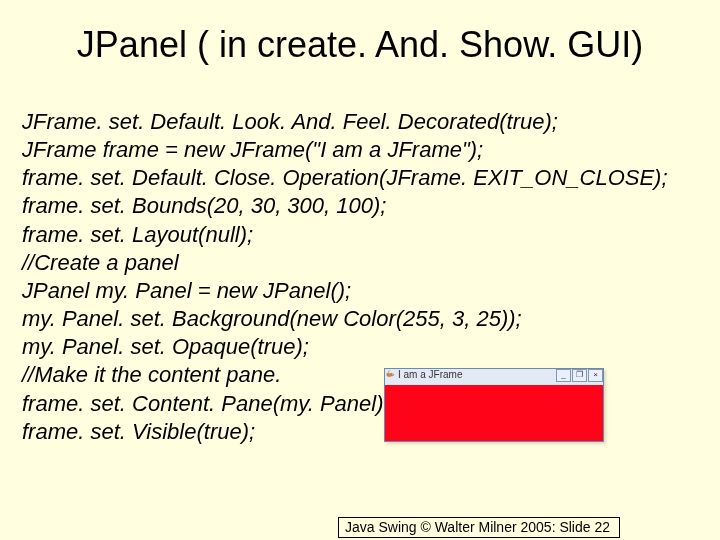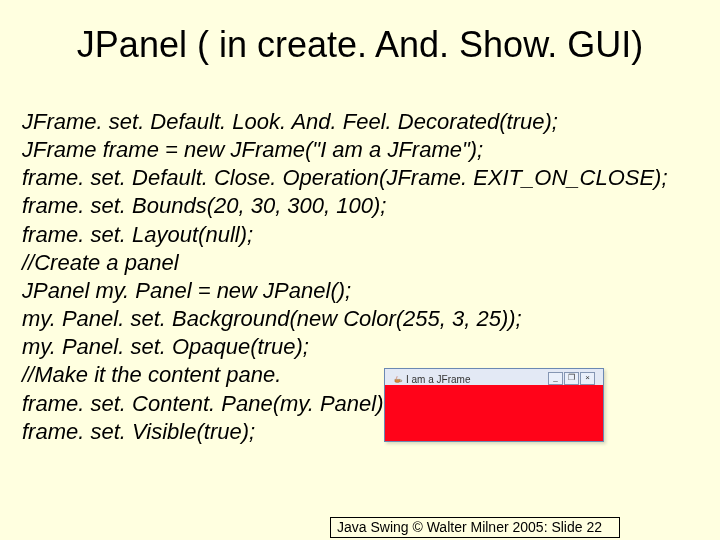--- a/index.html
+++ b/index.html
@@ -36,41 +36,41 @@
     line-height: 1.28;
     white-space: pre;
     font-style: italic;
   }
   .footer {
     position: absolute;
     bottom: 2px;
     right: 2px;
     font-size: 14px;
     border: 1px solid #000;
-    padding: 1px 17px 2px 6px;
+    padding: 1px 9px 2px 6px;
     background: #ffffe0;
   }
   
   .mini-window {
     position: absolute;
     right: 18px;
     top: 368px;
     width: 218px;
     height: 72px;
     background: #fff;
     border: 1px solid #6b89b3;
     box-shadow: 2px 2px 3px rgba(0,0,0,0.15);
   }
   .mini-titlebar {
     height: 16px;
     background: #e3e9f5;
     border-bottom: 3px solid #0f766e;
     display: flex;
-    align-items: flex-end;
-    padding: 0 8px;
+    align-items: flex-start;
+    padding: 0 0;
     font-size: 10px;
     color: #333;
   }
   .mini-titlebar .cup {
     width: 10px;
     height: 10px;
     margin-right: 3px;
     display: inline-block;
   }
   .mini-titlebar .cup svg { display:block; }

